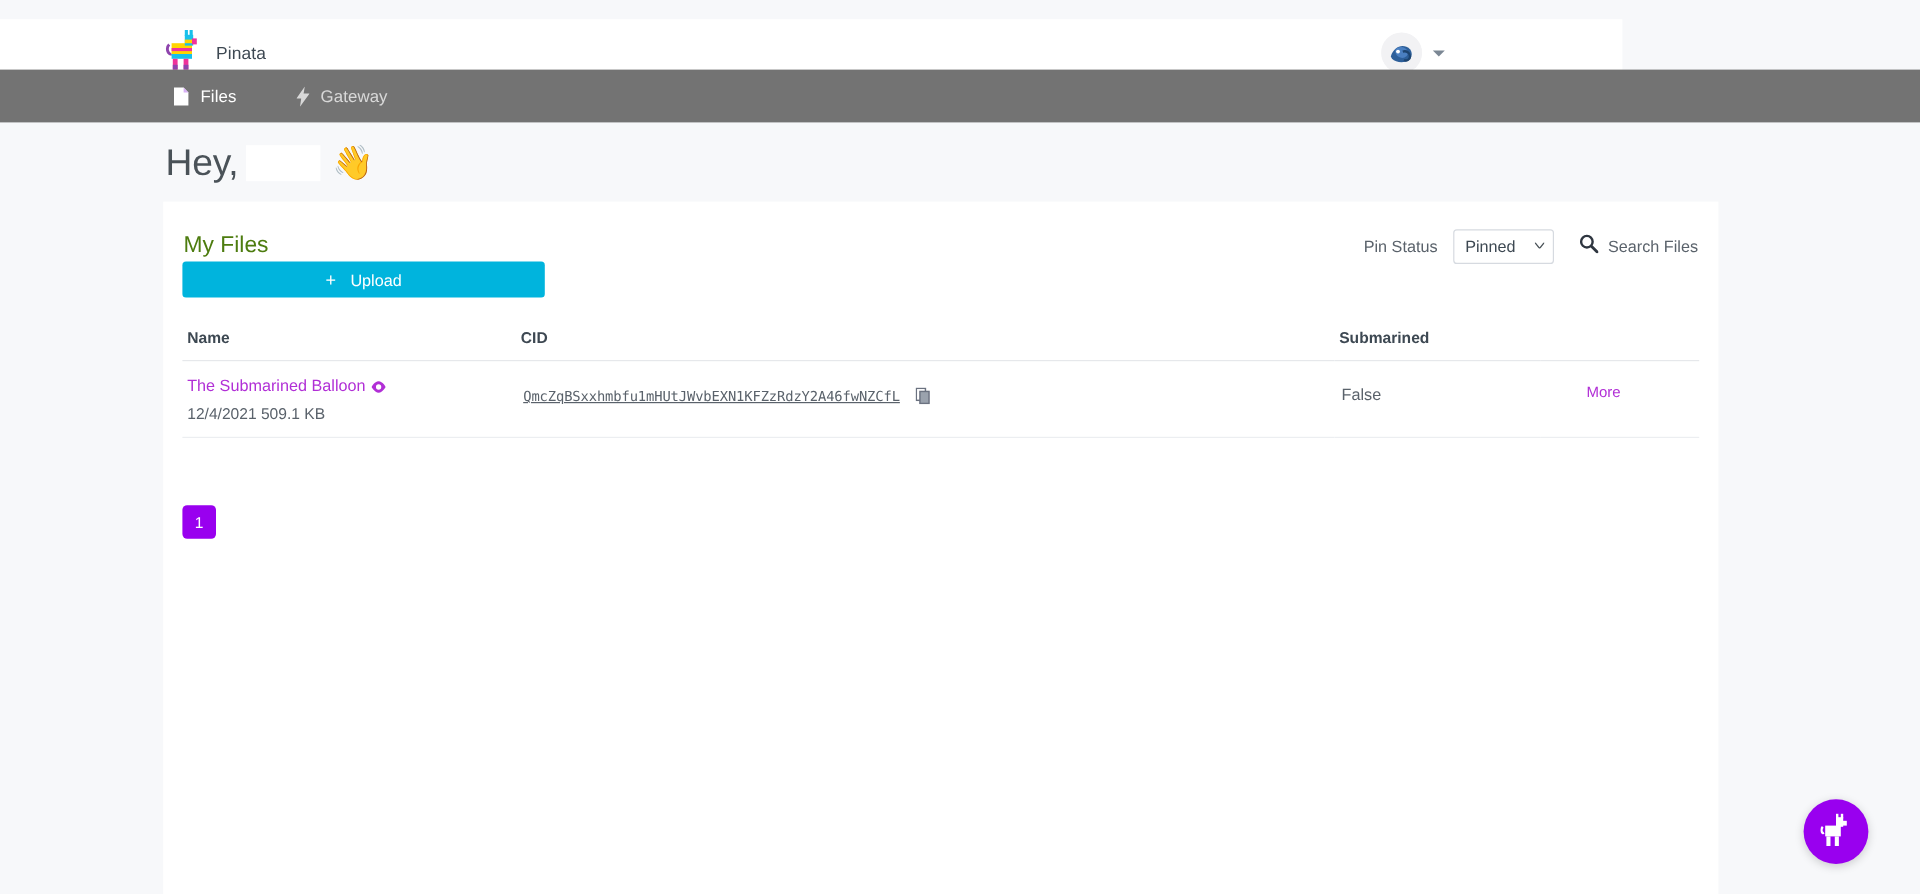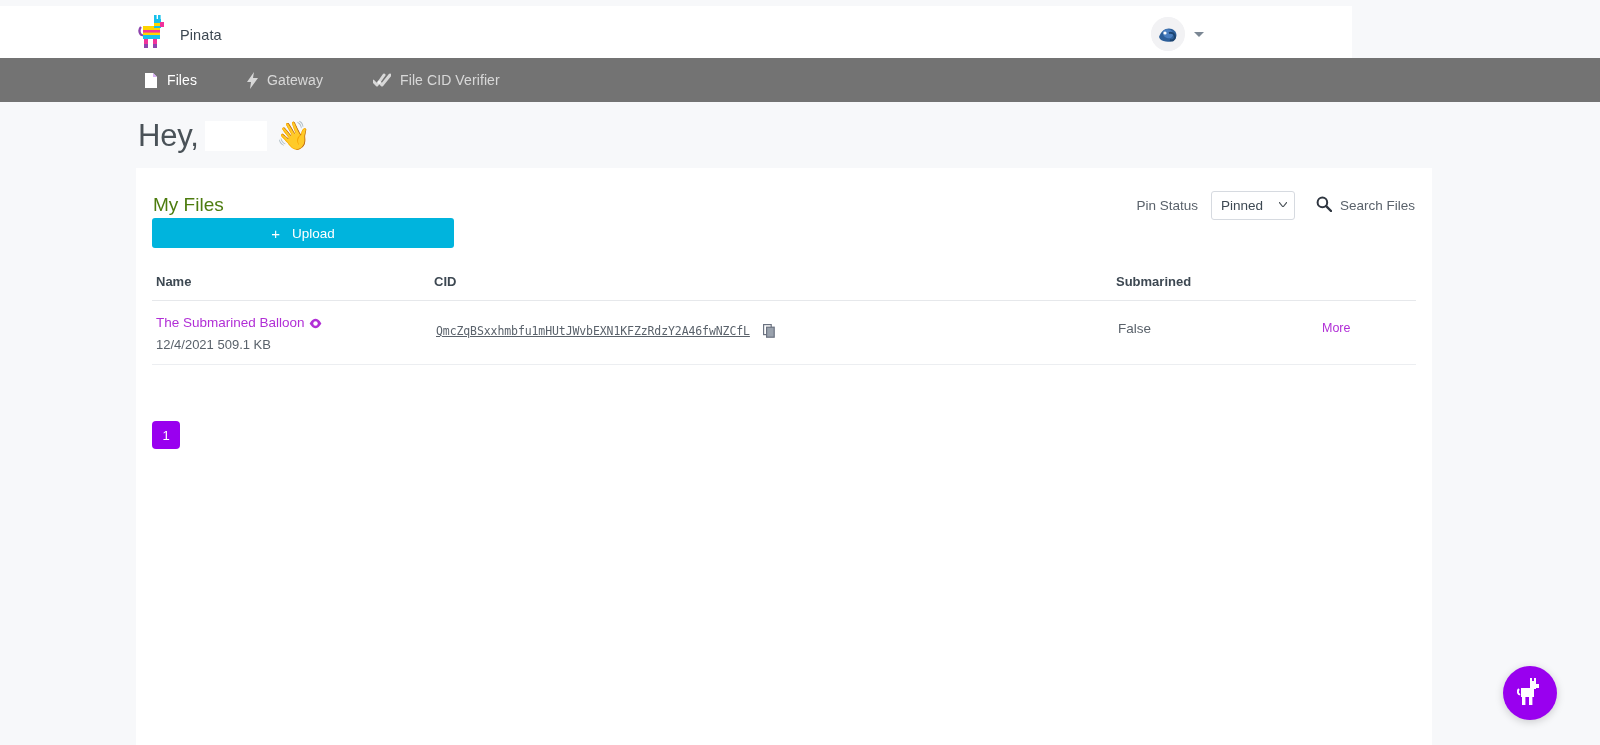--- a/index.html
+++ b/index.html
@@ -16,21 +16,21 @@
   #app {
     position: relative;
     width: 1600px;
     height: 745px;
     background: #f7f8fa;
   }
 
   
   .top-header {
     position: absolute;
-    top: 6px; left: 0;
+    top: 16px; left: 0;
     width: 1352px;
     height: 58px;
     background: #ffffff;
     display: flex;
     align-items: center;
   }
   .brand {
     display: flex;
     align-items: center;
     margin-left: 138px;
@@ -415,29 +415,20 @@
 
       <a class="nav-item">
         <span class="nav-icon">
           <svg width="11" height="17" viewBox="0 0 11 17">
             <path d="M7 0 L0 10 h4 L3 17 L11 6 H6 Z" fill="rgba(255,255,255,0.72)"></path>
           </svg>
         </span>
         <span class="nav-label">Gateway</span>
       </a>
 
-      <a class="nav-item">
-        <span class="nav-icon">
-          <svg width="18" height="15" viewBox="0 0 18 15">
-            <path d="M0 8 L4 12 L11 2" stroke="rgba(255,255,255,0.72)" stroke-width="3" fill="none" stroke-linecap="round" stroke-linejoin="round"></path>
-            <path d="M6 9 L9 12 L17 2" stroke="rgba(255,255,255,0.72)" stroke-width="3" fill="none" stroke-linecap="round" stroke-linejoin="round"></path>
-          </svg>
-        </span>
-        <span class="nav-label">File CID Verifier</span>
-      </a>
 
     </div>
   </div>
 
   <div class="greeting">
     <span class="greeting-text">Hey,</span>
     <span class="name-redaction"></span>
     <span class="wave-emoji">👋</span>
   </div>
 

